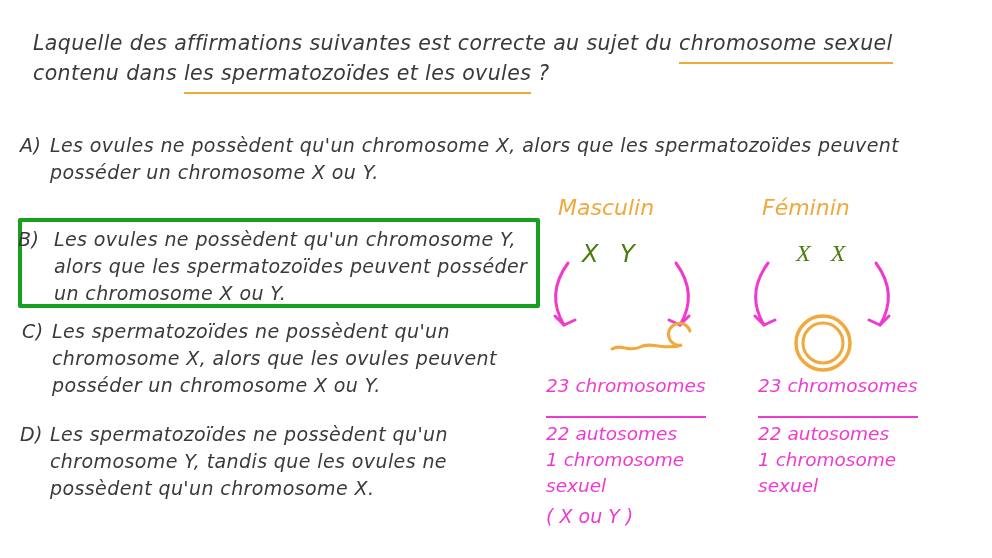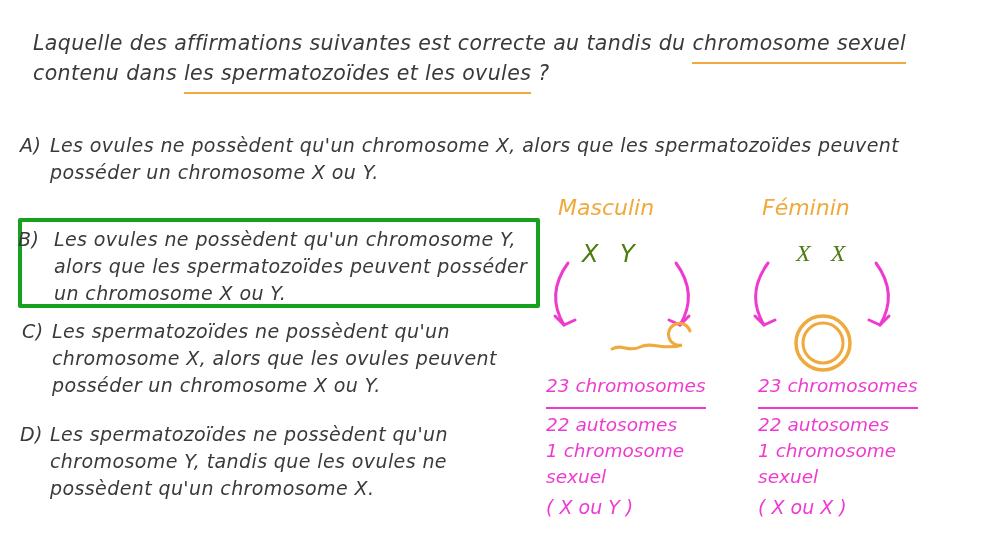--- a/index.html
+++ b/index.html
@@ -110,21 +110,21 @@
     font-size: 18.5px;
     line-height: 26px;
     font-style: italic;
     white-space: nowrap;
   }
   #statMasc { left: 16px; top: 188px; }
   #statFem  { left: 228px; top: 188px; }
   .stats .head {
     display: block;
     border-bottom: 2.5px solid #ef3ad0;
-    padding-bottom: 8px;
+    padding-bottom: 17px;
     margin-bottom: 3px;
     width: fit-content;
   }
   .stats .line { display: block; }
   .stats .paren { display: block; margin-top: 4px; font-size: 19px; }
 
   svg.overlay {
     position: absolute;
     left: 0; top: 0;
     width: 460px;
@@ -132,21 +132,21 @@
     overflow: visible;
   }
 </style>
 </head>
 <body>
 
 <div id="page">
 
   <div id="question" class="hand">
     <span class="l1">
-      <span>Laquelle des affirmations suivantes est correcte au tandis du </span><span class="u-orange">chromosome sexuel</span>
+      <span>Laquelle des affirmations suivantes est correcte au sujet du </span><span class="u-orange">chromosome sexuel</span>
     </span>
     <span class="l2">
       <span>contenu dans </span><span class="u-orange">les spermatozoïdes et les ovules</span><span> ?</span>
     </span>
   </div>
 
   <div id="optA" class="opt hand">
     <span class="tag">A)</span>
     <span class="txt">Les ovules ne possèdent qu'un chromosome X, alors que les spermatozoïdes peuvent posséder un chromosome X ou Y.</span>
   </div>
@@ -202,17 +202,16 @@
       <span class="line">1 chromosome</span>
       <span class="line">sexuel</span>
       <span class="paren">( X ou Y )</span>
     </div>
 
     <div class="stats" id="statFem">
       <span class="head">23 chromosomes</span>
       <span class="line">22 autosomes</span>
       <span class="line">1 chromosome</span>
       <span class="line">sexuel</span>
-      <span class="paren">( X ou X )</span>
     </div>
 
   </div>
 </div>
 
 </body></html>

